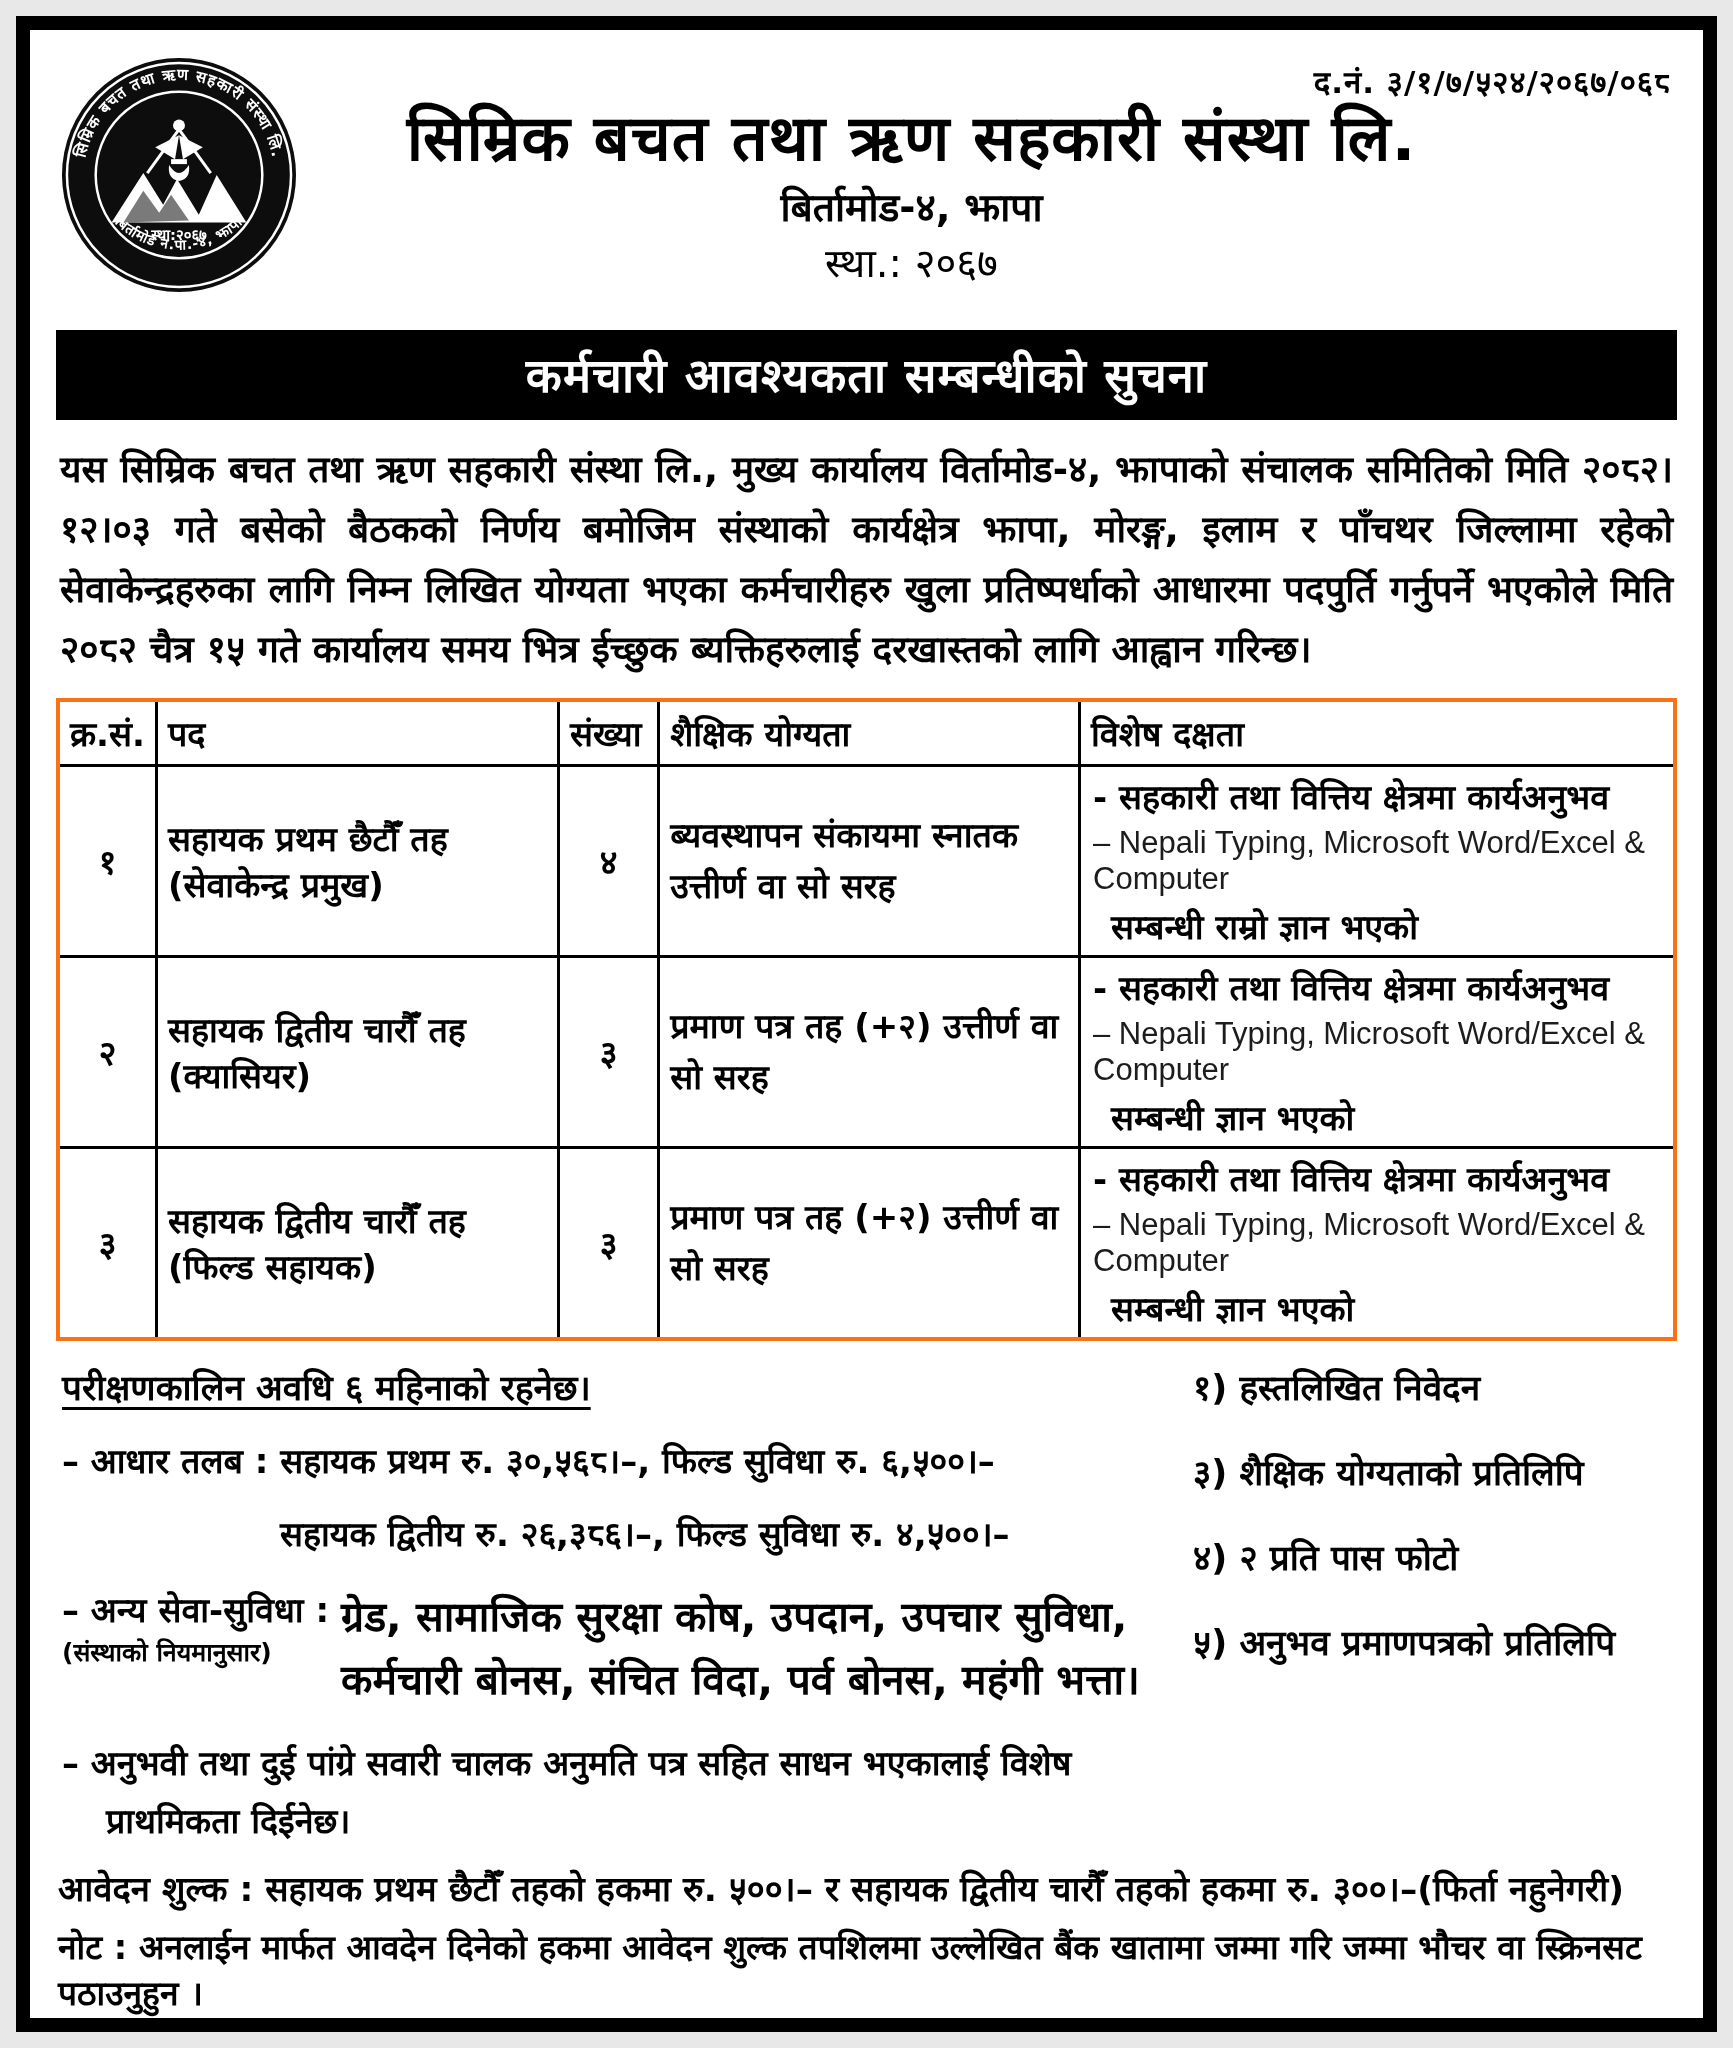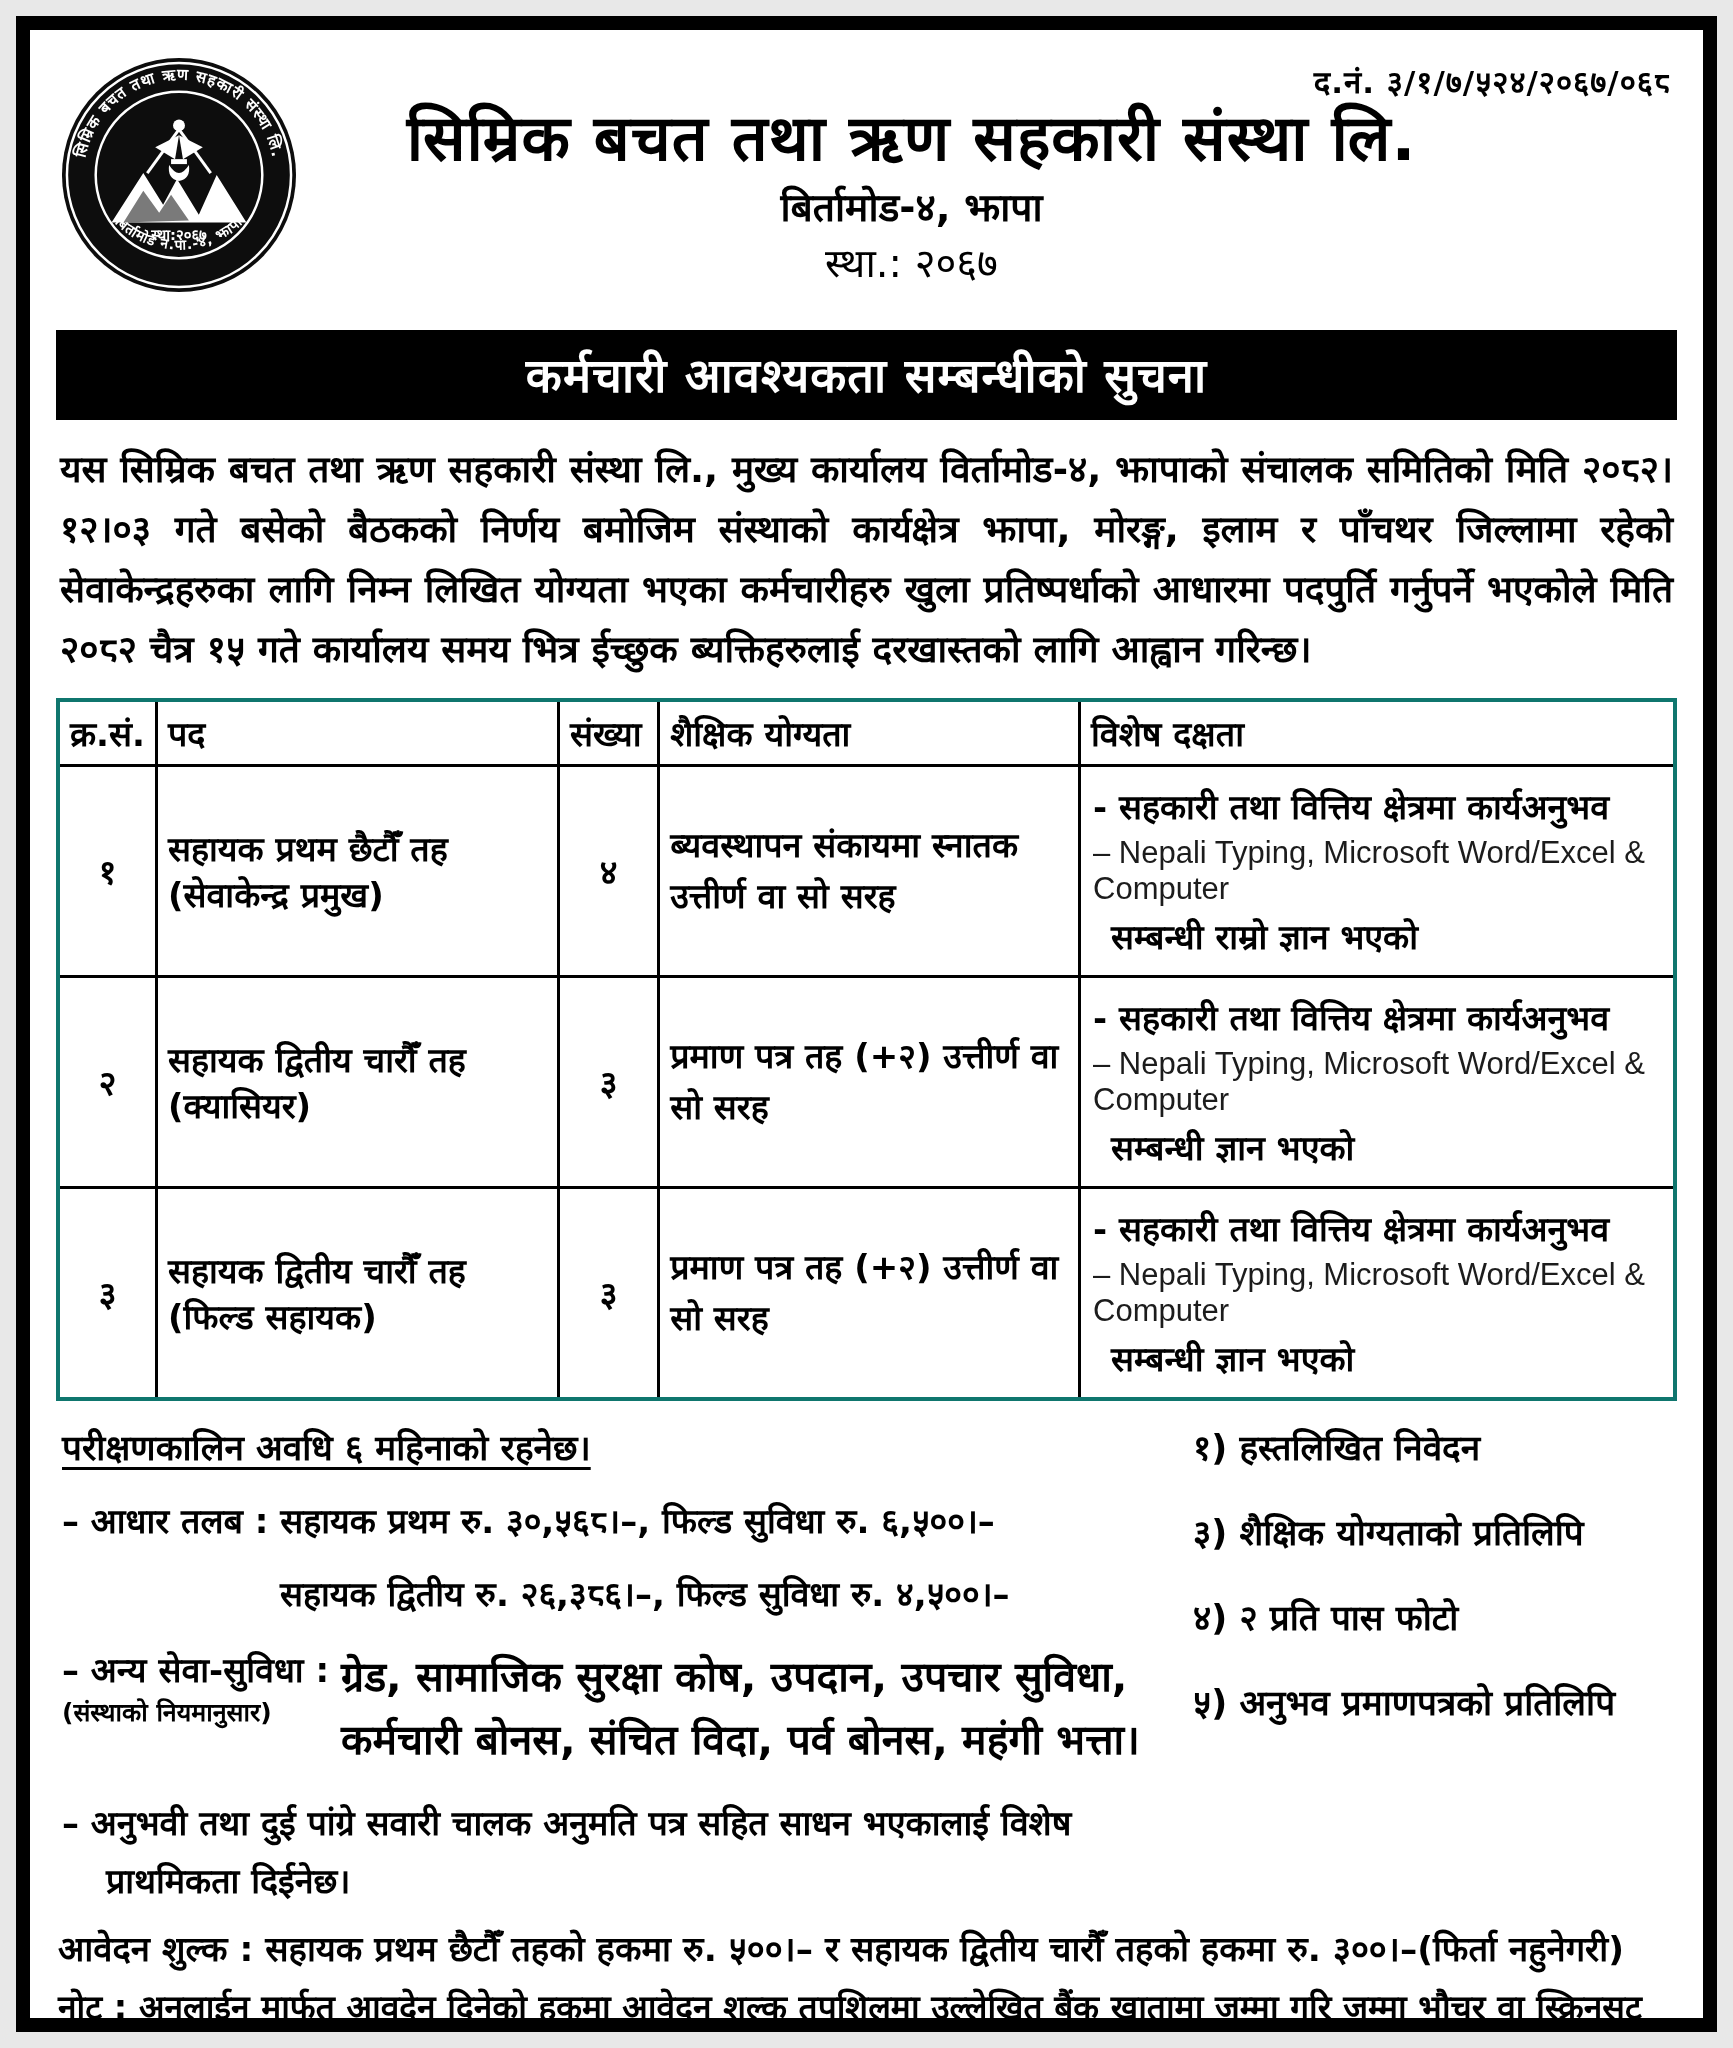--- a/index.html
+++ b/index.html
@@ -16,28 +16,28 @@
   .org-name{font-size:63px;font-weight:800;line-height:1.1;margin:2px 0 6px 0;letter-spacing:1px;}
   .org-addr{font-size:39px;font-weight:800;margin-top:2px;}
   .org-est{font-size:40px;font-weight:400;margin-top:2px;}
   
   .banner{background:#000;color:#fff;text-align:center;font-size:47px;font-weight:800;
           padding:12px 0 14px 0;margin:10px 0 14px 0;letter-spacing:1px;}
   
   .intro{font-size:37px;font-weight:700;line-height:1.62;text-align:justify;
          margin:6px 4px 18px 4px;}
   
-  table{width:100%;border-collapse:collapse;border:4px solid #0f766e;}
+  table{width:100%;border-collapse:collapse;border:4px solid #f97316;}
   th,td{border:3px solid #000;padding:6px 10px;vertical-align:middle;}
   th{font-size:34px;font-weight:800;text-align:left;padding:8px 10px;}
   td{font-size:34px;font-weight:800;}
   .c-sn{width:4.8%;}.c-post{width:25.2%;}.c-count{width:6.2%;}.c-qual{width:26.4%;}.c-skill{width:37.4%;}
   td.sn{text-align:center;}
   td.cnt{text-align:center;}
-  td.skill{vertical-align:middle;padding:16px 12px;}
+  td.skill{vertical-align:middle;padding:6px 12px;}
   td.post .post-sub{font-weight:800;}
   .sk-exp{font-weight:800;margin-bottom:6px;}
   .sk-typing{font-family:"Liberation Sans","DejaVu Sans",sans-serif;font-weight:400;
              font-size:31px;color:#1c1c1c;margin:6px 0;}
   .sk-knowledge{font-weight:800;margin-left:18px;margin-top:4px;}
   .qual-cell{line-height:1.5;}
   
   .info{display:flex;gap:46px;margin:22px 6px 4px 6px;flex:0 0 auto;}
   .info-left{flex:1;min-width:0;}
   .info-right{width:478px;flex:0 0 auto;}

